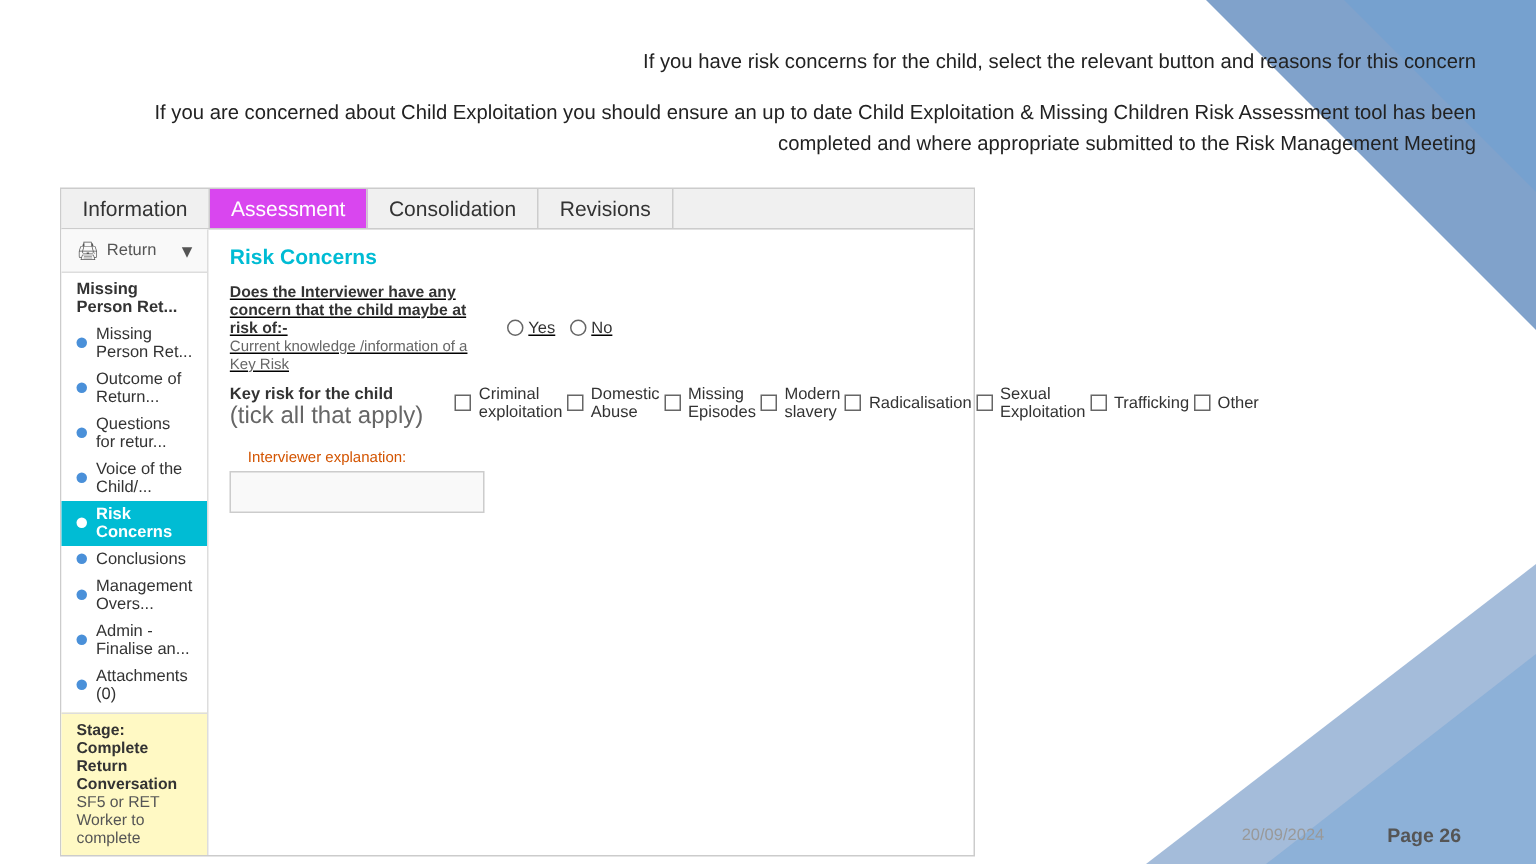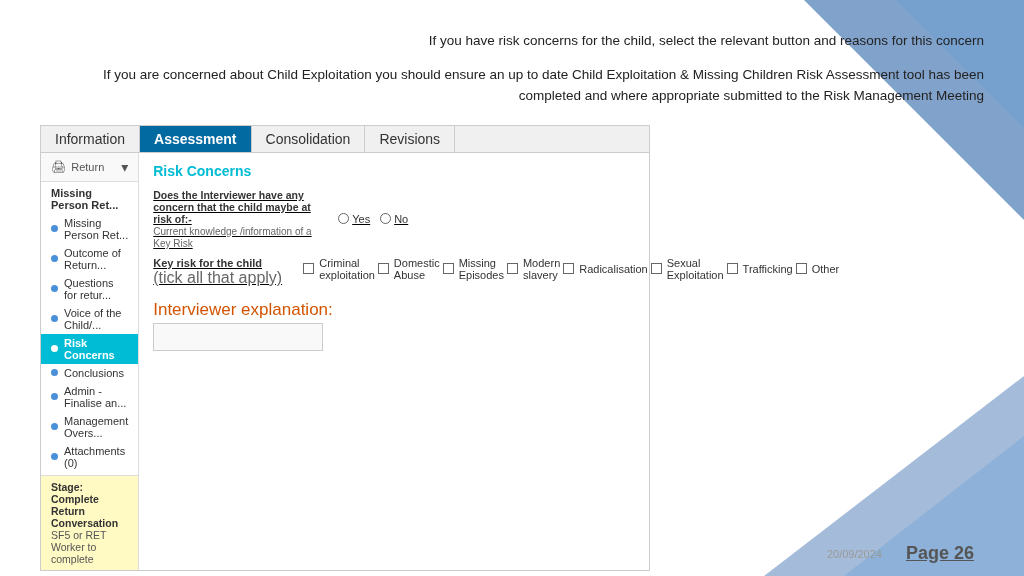--- a/index.html
+++ b/index.html
@@ -90,23 +90,23 @@
       background: #f0f0f0;
     }
     .tab {
       padding: 5px 14px;
       cursor: pointer;
       font-size: 14px;
       color: #333;
       border-right: 1px solid #ccc;
     }
     .tab.active {
-      background: #0369a1;
+      background: #d946ef;
       color: #fff;
-      font-weight: bold;
+      font-weight: normal;
     }
 
     
     .form-body {
       display: flex;
     }
 
     
     .sidebar {
       width: 185px;
@@ -247,61 +247,60 @@
       height: 11px;
       border: 1.5px solid #666;
       display: inline-block;
       flex-shrink: 0;
     }
 
     .interviewer-section {
       margin-top: 8px;
     }
     .interviewer-label {
-      font-size: 17px;
+      font-size: 10px;
       color: #d35400;
       margin-bottom: 3px;
+      margin-left: 12px;
     }
     .interviewer-input {
       width: 170px;
       height: 28px;
       border: 1px solid #ccc;
       background: #f9f9f9;
     }
 
     .form-bottom-layout {
       display: flex;
       gap: 20px;
     }
     .key-risk-col {
       width: 130px;
       flex-shrink: 0;
-      text-decoration: underline;
     }
     .checkboxes-col {
       flex: 1;
     }
 
     
     .footer {
       position: absolute;
       bottom: 12px;
       right: 50px;
       font-size: 11px;
       color: #999;
       z-index: 1;
       display: flex;
       align-items: center;
-      gap: 24px;
+      gap: 42px;
     }
     .page-num {
-      font-size: 18px;
+      font-size: 13px;
       font-weight: bold;
       color: #555;
-      text-decoration: underline;
     }
   </style>
 </head>
 <body>
 
 <div class="bg-shape-top"></div>
 <div class="bg-shape-top2"></div>
 <div class="bg-shape-bottom"></div>
 <div class="bg-shape-bottom2"></div>
 
@@ -350,25 +349,25 @@
         <div class="sidebar-item active-item">
           <span class="bullet"></span>
           <span>Risk Concerns</span>
         </div>
         <div class="sidebar-item">
           <span class="bullet"></span>
           <span>Conclusions</span>
         </div>
         <div class="sidebar-item">
           <span class="bullet"></span>
+          <span>Management Overs...</span>
+        </div>
+        <div class="sidebar-item">
+          <span class="bullet"></span>
           <span>Admin - Finalise an...</span>
-        </div>
-        <div class="sidebar-item">
-          <span class="bullet"></span>
-          <span>Management Overs...</span>
         </div>
         <div class="sidebar-item">
           <span class="bullet"></span>
           <span>Attachments (0)</span>
         </div>
 
         <div class="sidebar-stage">
           <strong>Stage: Complete Return Conversation</strong><br>
           <span>SF5 or RET Worker to complete</span>
         </div>

